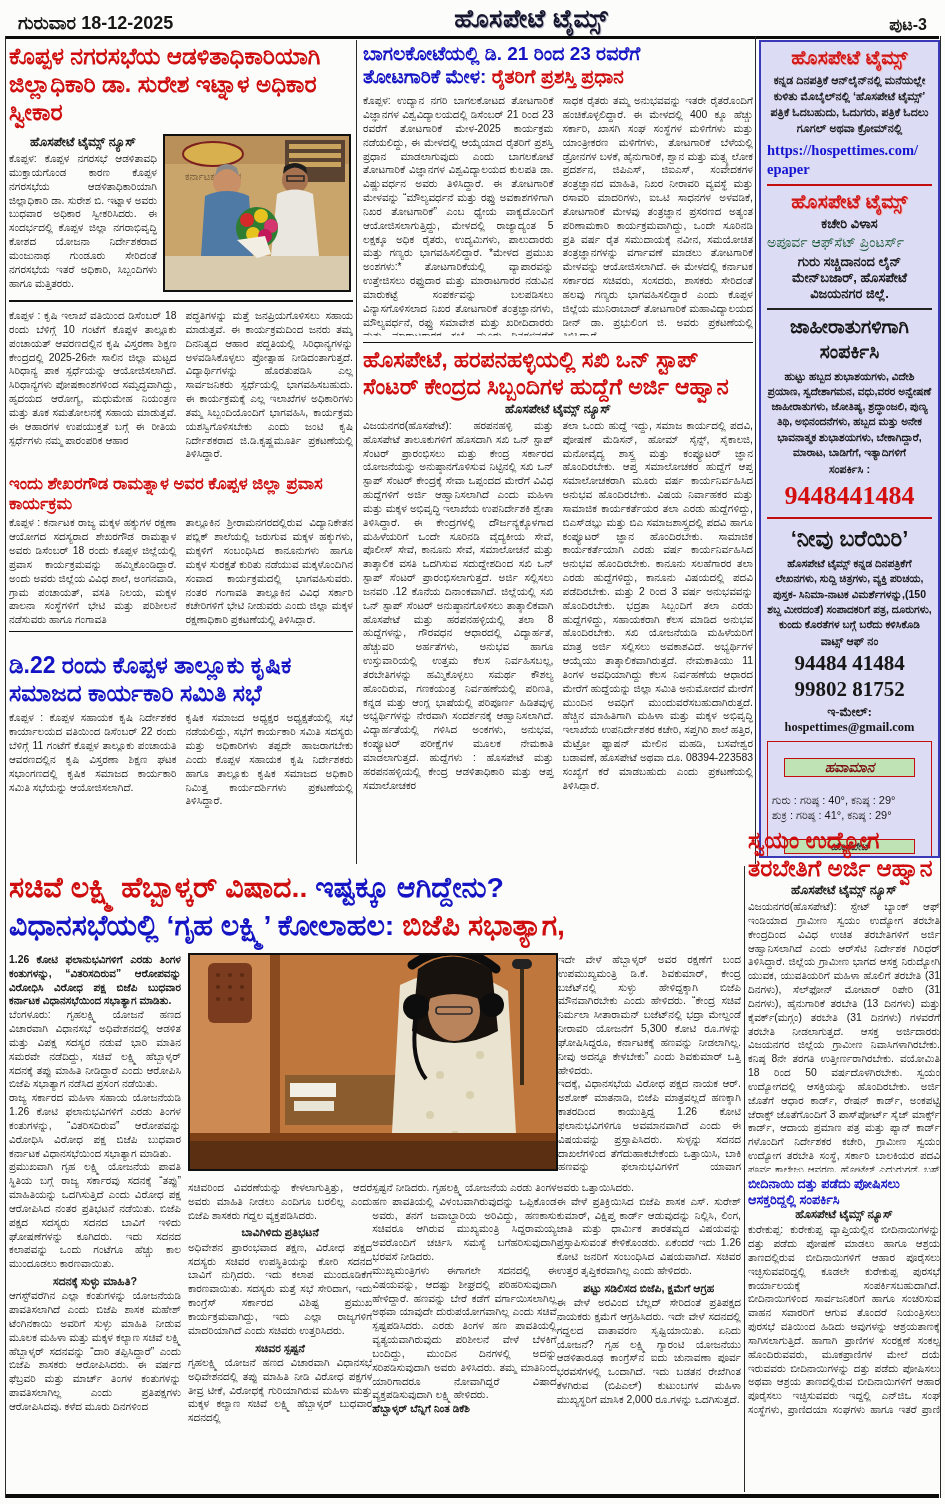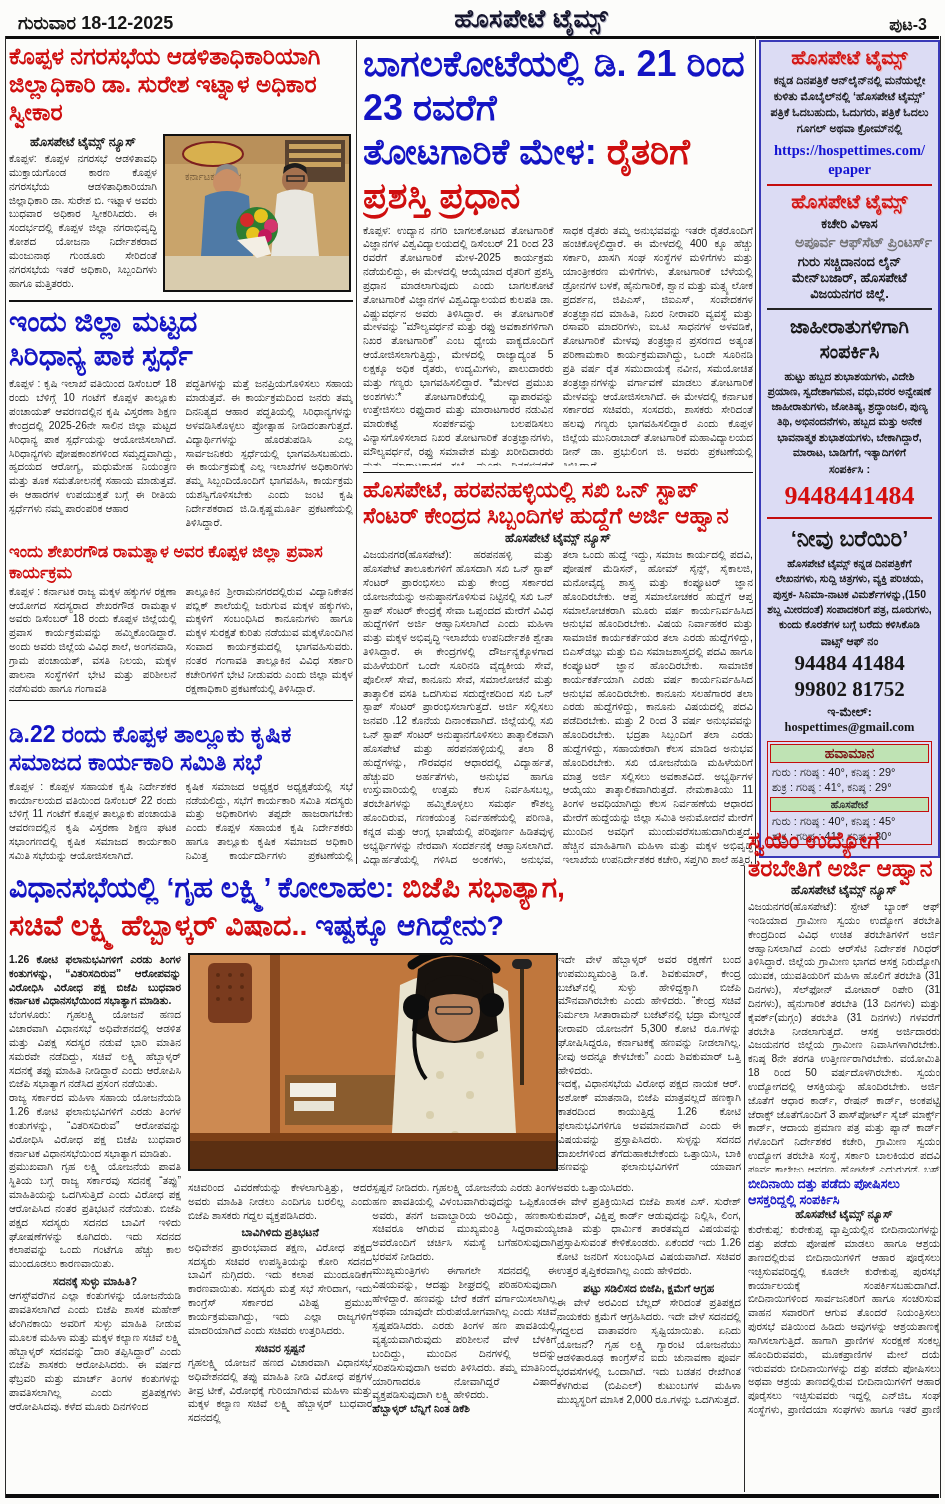--- a/index.html
+++ b/index.html
@@ -33,45 +33,45 @@
   .a2{border-top:2px solid #111;margin-top:8px;padding-top:3px;}
   .a2h{font-size:28px;}
   .a2b{height:156px;margin-top:4px;}
   .a3h{font-size:16.5px;margin-top:8px;}
   .a3b{height:110px;margin-top:3px;font-size:10px;}
   .a4{border-top:1.6px solid #111;margin-top:5px;padding-top:19px;}
   .a4h{font-size:23px;}
   .a4b{height:104px;margin-top:4px;}
   
   .colM{position:absolute;left:363px;top:42px;width:390px;height:824px;overflow:hidden;}
-  .m1h{font-size:36px;}
+  .m1h{font-size:19px;}
   .m1b{height:242px;margin-top:6px;}
   .m2{border-top:1.6px solid #111;margin-top:6px;padding-top:4px;}
   .m2h{font-size:22px;}
   .m2b{height:372px;margin-top:2px;}
   
   .sb{position:absolute;left:759px;top:40px;width:181px;height:818px;box-sizing:border-box;
       border:2.5px solid #3a3ab8;background:#dcdcf4;padding:5px 6px;overflow:hidden;}
   .sb-logo{font-size:19px;font-weight:bold;text-align:center;color:#d01616;text-shadow:1px 1px 0 #f4b9b9;letter-spacing:.3px;}
   .sb-txt{font-size:11px;font-weight:bold;text-align:center;line-height:1.45;margin-top:4px;}
-  .sb-link{font-size:14.5px;font-weight:bold;text-align:center;color:#1414d2;margin:4px 0;line-height:1.3;
+  .sb-link{font-size:14.5px;font-weight:bold;text-align:left;color:#1414d2;margin:4px 0;line-height:1.3;
            font-family:"Liberation Serif","DejaVu Serif",serif;}
   .sb-sec{border-top:2px solid #c40d0d;margin-top:6px;padding-top:5px;}
   .sb-sec.black{border-top-color:#222;}
   .sb-office{font-size:13px;font-weight:bold;text-align:center;margin-top:3px;}
-  .sb-printer{font-size:14px;font-weight:bold;text-align:right;color:#737373;margin-top:2px;}
+  .sb-printer{font-size:14px;font-weight:normal;text-align:left;color:#14532d;margin-top:2px;}
   .sb-big{font-size:19px;font-weight:bold;text-align:center;line-height:1.3;}
   .sb-phone{font-size:26px;font-weight:bold;text-align:center;color:#d40f0f;margin-top:3px;
             font-family:"Liberation Serif","DejaVu Serif",serif;}
   .sb-quote{font-size:22px;font-weight:bold;text-align:center;margin:2px 0;}
   .sb-num{font-size:21px;font-weight:bold;text-align:center;font-family:"Liberation Serif","DejaVu Serif",serif;line-height:1.25;}
   .sb-mail{font-size:12.5px;font-weight:bold;text-align:center;margin-top:2px;font-family:"Liberation Serif","DejaVu Serif",serif;}
   .wx{border:1.6px solid #c40d0d;background:#dcdcf4;margin-top:6px;}
-  .wx-head{background:#bfe3b4;border:1.4px solid #c40d0d;margin:2px;text-align:center;
-           font-size:14px;font-weight:bold;color:#7a1010;}
+  .wx-head{background:#bfe3b4;border:1.4px solid #c40d0d;margin:16px;text-align:center;
+           font-size:14px;font-weight:bold;color:#7a1010;font-style:italic;}
   .wx-head.small{font-size:10.5px;color:#333;}
   .wx-row{font-size:11px;font-weight:normal;padding:1px 4px;white-space:nowrap;}
   
   .bm{position:absolute;left:9px;top:868px;width:732px;height:624px;overflow:hidden;}
   .bm-h{font-size:28.5px;line-height:1.35;}
   .bm-body{display:flex;gap:7px;margin-top:8px;height:508px;}
   .bm-c1{width:172px;flex:none;overflow:hidden;}
   .bm-rest{flex:1;display:flex;flex-direction:column;}
   .bm-toprow{display:flex;gap:0;height:222px;flex:none;}
   .photo2{width:366px;height:214px;border:2.5px solid #111;flex:none;}
@@ -134,24 +134,20 @@
           <circle cx="96" cy="80" r="7" fill="#e6c31f"></circle>
           <circle cx="106" cy="90" r="7" fill="#d4356e"></circle>
           <circle cx="88" cy="98" r="7" fill="#e6c31f"></circle>
           <circle cx="100" cy="100" r="7" fill="#c2185b"></circle>
           <path d="M72 104 l20 18 l14 -4 l-6 -18 z" fill="#f3eee4"></path>
         </g>
       </svg>
     </div>
 
     <div class="a2">
-      <div class="hl blue a2h">
-        <div>ಇಂದು ಜಿಲ್ಲಾ ಮಟ್ಟದ</div>
-        <div>ಸಿರಿಧಾನ್ಯ ಪಾಕ ಸ್ಪರ್ಧೆ</div>
-      </div>
       <div class="two a2b">
         <div class="bt">ಕೊಪ್ಪಳ : ಕೃಷಿ ಇಲಾಖೆ ವತಿಯಿಂದ ಡಿಸೆಂಬರ್ 18 ರಂದು ಬೆಳಿಗ್ಗೆ 10 ಗಂಟೆಗೆ ಕೊಪ್ಪಳ ತಾಲ್ಲೂಕು ಪಂಚಾಯತ್ ಆವರಣದಲ್ಲಿನ ಕೃಷಿ ವಿಸ್ತರಣಾ ಶಿಕ್ಷಣ ಕೇಂದ್ರದಲ್ಲಿ 2025-26ನೇ ಸಾಲಿನ ಜಿಲ್ಲಾ ಮಟ್ಟದ ಸಿರಿಧಾನ್ಯ ಪಾಕ ಸ್ಪರ್ಧೆಯನ್ನು ಆಯೋಜಿಸಲಾಗಿದೆ. ಸಿರಿಧಾನ್ಯಗಳು ಪೋಷಕಾಂಶಗಳಿಂದ ಸಮೃದ್ಧವಾಗಿದ್ದು, ಹೃದಯದ ಆರೋಗ್ಯ, ಮಧುಮೇಹ ನಿಯಂತ್ರಣ ಮತ್ತು ತೂಕ ಸಮತೋಲನಕ್ಕೆ ಸಹಾಯ ಮಾಡುತ್ತವೆ. ಈ ಆಹಾರಗಳ ಉಪಯುಕ್ತತೆ ಬಗ್ಗೆ ಈ ರೀತಿಯ ಸ್ಪರ್ಧೆಗಳು ನಮ್ಮ ಪಾರಂಪರಿಕ ಆಹಾರ</div>
         <div class="bt">ಪದ್ಧತಿಗಳನ್ನು ಮತ್ತೆ ಜನಪ್ರಿಯಗೊಳಿಸಲು ಸಹಾಯ ಮಾಡುತ್ತವೆ. ಈ ಕಾರ್ಯಕ್ರಮದಿಂದ ಜನರು ತಮ್ಮ ದಿನನಿತ್ಯದ ಆಹಾರ ಪದ್ಧತಿಯಲ್ಲಿ ಸಿರಿಧಾನ್ಯಗಳನ್ನು ಅಳವಡಿಸಿಕೊಳ್ಳಲು ಪ್ರೋತ್ಸಾಹ ನೀಡಿದಂತಾಗುತ್ತದೆ. ವಿದ್ಯಾರ್ಥಿಗಳನ್ನು ಹೊರತುಪಡಿಸಿ ಎಲ್ಲ ಸಾರ್ವಜನಿಕರು ಸ್ಪರ್ಧೆಯಲ್ಲಿ ಭಾಗವಹಿಸಬಹುದು. ಈ ಕಾರ್ಯಕ್ರಮಕ್ಕೆ ಎಲ್ಲ ಇಲಾಖೆಗಳ ಅಧಿಕಾರಿಗಳು ತಮ್ಮ ಸಿಬ್ಬಂದಿಯೊಂದಿಗೆ ಭಾಗವಹಿಸಿ, ಕಾರ್ಯಕ್ರಮ ಯಶಸ್ವಿಗೊಳಿಸಬೇಕು ಎಂದು ಜಂಟಿ ಕೃಷಿ ನಿರ್ದೇಶಕರಾದ ಜಿ.ಡಿ.ಕೃಷ್ಣಮೂರ್ತಿ ಪ್ರಕಟಣೆಯಲ್ಲಿ ತಿಳಿಸಿದ್ದಾರೆ.</div>
       </div>
     </div>
 
     <div class="hl red a3h">ಇಂದು ಶೇಖರಗೌಡ ರಾಮತ್ನಾಳ ಅವರ ಕೊಪ್ಪಳ ಜಿಲ್ಲಾ ಪ್ರವಾಸ ಕಾರ್ಯಕ್ರಮ</div>
     <div class="two a3b">
       <div class="bt">ಕೊಪ್ಪಳ : ಕರ್ನಾಟಕ ರಾಜ್ಯ ಮಕ್ಕಳ ಹಕ್ಕುಗಳ ರಕ್ಷಣಾ ಆಯೋಗದ ಸದಸ್ಯರಾದ ಶೇಖರಗೌಡ ರಾಮತ್ನಾಳ ಅವರು ಡಿಸೆಂಬರ್ 18 ರಂದು ಕೊಪ್ಪಳ ಜಿಲ್ಲೆಯಲ್ಲಿ ಪ್ರವಾಸ ಕಾರ್ಯಕ್ರಮವನ್ನು ಹಮ್ಮಿಕೊಂಡಿದ್ದಾರೆ. ಅಂದು ಅವರು ಜಿಲ್ಲೆಯ ವಿವಿಧ ಶಾಲೆ, ಅಂಗನವಾಡಿ, ಗ್ರಾಮ ಪಂಚಾಯತ್, ವಸತಿ ನಿಲಯ, ಮಕ್ಕಳ ಪಾಲನಾ ಸಂಸ್ಥೆಗಳಿಗೆ ಭೇಟಿ ಮತ್ತು ಪರಿಶೀಲನೆ ನಡೆಸುವರು ಹಾಗೂ ಗಂಗಾವತಿ</div>
       <div class="bt">ತಾಲ್ಲೂಕಿನ ಶ್ರೀರಾಮನಗರದಲ್ಲಿರುವ ವಿದ್ಯಾನಿಕೇತನ ಪಬ್ಲಿಕ್ ಶಾಲೆಯಲ್ಲಿ ಜರುಗುವ ಮಕ್ಕಳ ಹಕ್ಕುಗಳು, ಮಕ್ಕಳಿಗೆ ಸಂಬಂಧಿಸಿದ ಕಾನೂನುಗಳು ಹಾಗೂ ಮಕ್ಕಳ ಸುರಕ್ಷತೆ ಕುರಿತು ನಡೆಯುವ ಮಕ್ಕಳೊಂದಿಗಿನ ಸಂವಾದ ಕಾರ್ಯಕ್ರಮದಲ್ಲಿ ಭಾಗವಹಿಸುವರು. ನಂತರ ಗಂಗಾವತಿ ತಾಲ್ಲೂಕಿನ ವಿವಿಧ ಸರ್ಕಾರಿ ಕಚೇರಿಗಳಿಗೆ ಭೇಟಿ ನೀಡುವರು ಎಂದು ಜಿಲ್ಲಾ ಮಕ್ಕಳ ರಕ್ಷಣಾಧಿಕಾರಿ ಪ್ರಕಟಣೆಯಲ್ಲಿ ತಿಳಿಸಿದ್ದಾರೆ.</div>
@@ -229,24 +225,24 @@
       <div class="wx-row">ಶುಕ್ರ : ಗರಿಷ್ಠ : 41°, ಕನಿಷ್ಠ : 29°</div>
       <div class="wx-head small">ಹೊಸಪೇಟೆ</div>
       <div class="wx-row">ಗುರು : ಗರಿಷ್ಠ : 40°, ಕನಿಷ್ಠ : 45°</div>
       <div class="wx-row">ಶುಕ್ರ : ಗರಿಷ್ಠ : 41°, ಕನಿಷ್ಠ : 30°</div>
     </div>
   </div>
 
   <div class="bm">
     <div class="hl bm-h">
       <div>
+        <span class="red">ಸಚಿವೆ ಲಕ್ಷ್ಮಿ ಹೆಬ್ಬಾಳ್ಕರ್ ವಿಷಾದ.. </span><span class="blue">ಇಷ್ಟಕ್ಕೂ ಆಗಿದ್ದೇನು?</span>
+      </div>
+      <div>
         <span class="blue">ವಿಧಾನಸಭೆಯಲ್ಲಿ ‘ಗೃಹ ಲಕ್ಷ್ಮಿ’ ಕೋಲಾಹಲ: </span><span class="red">ಬಿಜೆಪಿ ಸಭಾತ್ಯಾಗ,</span>
-      </div>
-      <div>
-        <span class="red">ಸಚಿವೆ ಲಕ್ಷ್ಮಿ ಹೆಬ್ಬಾಳ್ಕರ್ ವಿಷಾದ.. </span><span class="blue">ಇಷ್ಟಕ್ಕೂ ಆಗಿದ್ದೇನು?</span>
       </div>
     </div>
     <div class="bm-body">
       <div class="bm-c1 bt">
         <div class="lead">1.26 ಕೋಟಿ ಫಲಾನುಭವಿಗಳಿಗೆ ಎರಡು ತಿಂಗಳ ಕಂತುಗಳನ್ನು, “ವಿತರಿಸದಿರುವ” ಆರೋಪವನ್ನು ವಿರೋಧಿಸಿ ವಿರೋಧ ಪಕ್ಷ ಬಿಜೆಪಿ ಬುಧವಾರ ಕರ್ನಾಟಕ ವಿಧಾನಸಭೆಯಿಂದ ಸಭಾತ್ಯಾಗ ಮಾಡಿತು.</div>
         <div>ಬೆಂಗಳೂರು: ಗೃಹಲಕ್ಷ್ಮಿ ಯೋಜನೆ ಹಣದ ವಿಚಾರವಾಗಿ ವಿಧಾನಸಭೆ ಅಧಿವೇಶನದಲ್ಲಿ ಆಡಳಿತ ಮತ್ತು ವಿಪಕ್ಷ ಸದಸ್ಯರ ನಡುವೆ ಭಾರಿ ಮಾತಿನ ಸಮರವೇ ನಡೆದಿದ್ದು, ಸಚಿವೆ ಲಕ್ಷ್ಮಿ ಹೆಬ್ಬಾಳ್ಕರ್ ಸದನಕ್ಕೆ ತಪ್ಪು ಮಾಹಿತಿ ನೀಡಿದ್ದಾರೆ ಎಂದು ಆರೋಪಿಸಿ ಬಿಜೆಪಿ ಸಭಾತ್ಯಾಗ ನಡೆಸಿದ ಪ್ರಸಂಗ ನಡೆಯಿತು.</div>
         <div>ರಾಜ್ಯ ಸರ್ಕಾರದ ಮಹಿಳಾ ಸಹಾಯ ಯೋಜನೆಯಡಿ 1.26 ಕೋಟಿ ಫಲಾನುಭವಿಗಳಿಗೆ ಎರಡು ತಿಂಗಳ ಕಂತುಗಳನ್ನು, “ವಿತರಿಸದಿರುವ” ಆರೋಪವನ್ನು ವಿರೋಧಿಸಿ ವಿರೋಧ ಪಕ್ಷ ಬಿಜೆಪಿ ಬುಧವಾರ ಕರ್ನಾಟಕ ವಿಧಾನಸಭೆಯಿಂದ ಸಭಾತ್ಯಾಗ ಮಾಡಿತು.</div>
         <div>ಪ್ರಮುಖವಾಗಿ ಗೃಹ ಲಕ್ಷ್ಮಿ ಯೋಜನೆಯ ಪಾವತಿ ಸ್ಥಿತಿಯ ಬಗ್ಗೆ ರಾಜ್ಯ ಸರ್ಕಾರವು ಸದನಕ್ಕೆ “ತಪ್ಪು” ಮಾಹಿತಿಯನ್ನು ಒದಗಿಸುತ್ತಿದೆ ಎಂದು ವಿರೋಧ ಪಕ್ಷ ಆರೋಪಿಸಿದ ನಂತರ ಪ್ರತಿಭಟನೆ ನಡೆಯಿತು. ಬಿಜೆಪಿ ಪಕ್ಷದ ಸದಸ್ಯರು ಸದನದ ಬಾವಿಗೆ ಇಳಿದು ಘೋಷಣೆಗಳನ್ನು ಕೂಗಿದರು. ಇದು ಸದನದ ಕಲಾಪವನ್ನು ಒಂದು ಗಂಟೆಗೂ ಹೆಚ್ಚು ಕಾಲ ಮುಂದೂಡಲು ಕಾರಣವಾಯಿತು.</div>
         <div class="sub">ಸದನಕ್ಕೆ ಸುಳ್ಳು ಮಾಹಿತಿ?</div>
         <div>ಆಗಸ್ಟ್‌ವರೆಗಿನ ಎಲ್ಲಾ ಕಂತುಗ‍ಳನ್ನು ಯೋಜನೆಯಡಿ ಪಾವತಿಸಲಾಗಿದೆ ಎಂದು ಬಿಜೆಪಿ ಶಾಸಕ ಮಹೇಶ್ ಟೆಂಗಿನಕಾಯಿ ಅವರಿಗೆ ಸುಳ್ಳು ಮಾಹಿತಿ ನೀಡುವ ಮೂಲಕ ಮಹಿಳಾ ಮತ್ತು ಮಕ್ಕಳ ಕಲ್ಯಾಣ ಸಚಿವೆ ಲಕ್ಷ್ಮಿ ಹೆಬ್ಬಾಳ್ಕರ್ ಸದನವನ್ನು “ದಾರಿ ತಪ್ಪಿಸಿದ್ದಾರೆ” ಎಂದು ಬಿಜೆಪಿ ಶಾಸಕರು ಆರೋಪಿಸಿದರು. ಈ ವರ್ಷದ ಫೆಬ್ರವರಿ ಮತ್ತು ಮಾರ್ಚ್ ತಿಂಗಳ ಕಂತುಗಳನ್ನು ಪಾವತಿಸಲಾಗಿಲ್ಲ ಎಂದು ಪ್ರತಿಪಕ್ಷಗಳು ಆರೋಪಿಸಿದವು. ಕಳೆದ ಮೂರು ದಿನಗಳಿಂದ</div>

